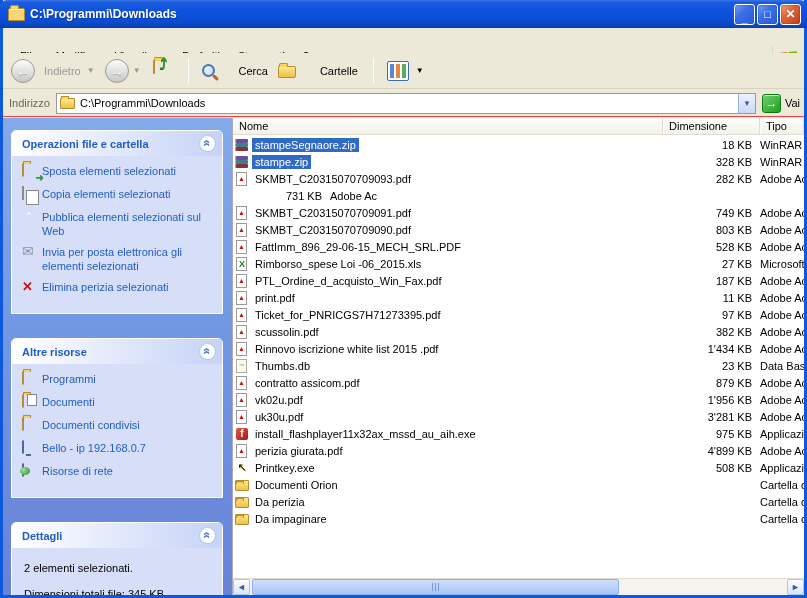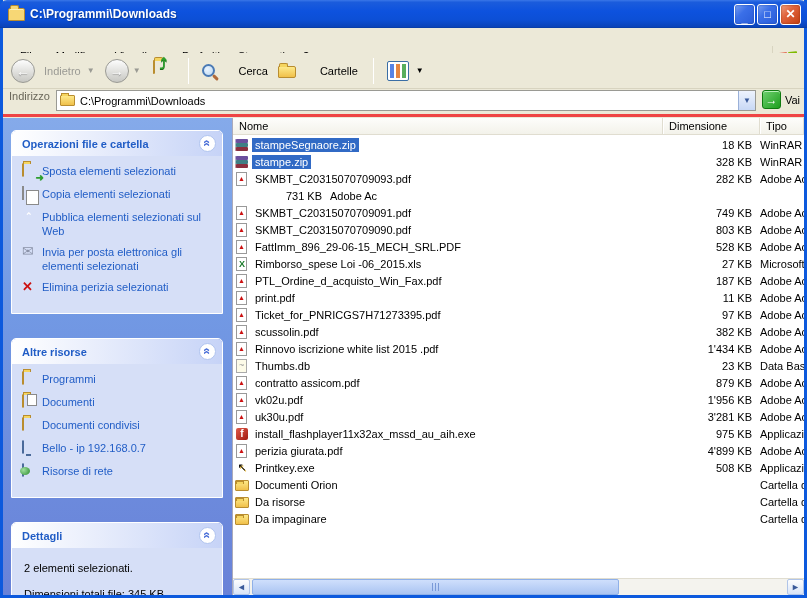--- a/index.html
+++ b/index.html
@@ -51,21 +51,21 @@
   .folder16::before { content:""; position:absolute; top:-4px; left:0; width:7px; height:3px; background:#f5d560; border:1px solid #b98d2f; border-bottom:none; border-radius:2px 2px 0 0; }
   .up-wrap { position:relative; width:24px; height:20px; margin:0 2px; }
   .up-arrow { position:absolute; top:-6px; left:7px; color:#2e9e2e; font-size:15px; font-weight:bold; text-shadow:0 1px 0 #1a6a1a; }
   .views-btn { width:22px; height:20px; background:#fff; border:1px solid #3a6ea5; border-radius:2px; margin-left:4px; position:relative; }
   .views-btn::before { content:""; position:absolute; inset:2px;
      background:linear-gradient(90deg,#3a6ee0 0 4px,transparent 4px 6px,#e07020 6px 10px,transparent 10px 12px,#3aa040 12px 16px); opacity:.85; }
   .views-caret { color:#000; font-size:8px; margin-left:3px; }
 
   
   .addressbar { position:absolute; top:90px; left:0; right:0; height:27px; background:#ece9d8;
-    border-bottom:3px solid #ef4444; display:flex; align-items:flex-start; padding:0 4px 0 6px; }
+    border-bottom:1px solid #ef4444; display:flex; align-items:center; padding:0 4px 0 6px; }
   .addr-label { color:#6a675a; margin-right:6px; }
   .addr-combo { flex:1; height:21px; background:#fff; border:1px solid #9a9a94; display:flex; align-items:center; padding-left:3px; }
   .addr-foldericon { width:15px; height:11px; background:linear-gradient(180deg,#fde98a,#f0c04a); border:1px solid #b98d2f; border-radius:1px; position:relative; margin-right:5px; }
   .addr-foldericon::before { content:""; position:absolute; top:-3px; left:0; width:6px; height:2px; background:#f5d560; border:1px solid #b98d2f; border-bottom:none; }
   .addr-text { flex:1; color:#000; }
   .addr-drop { width:17px; height:19px; background:linear-gradient(180deg,#eef3fd,#c8d8f5); border-left:1px solid #9ab0d8; display:flex; align-items:center; justify-content:center; color:#3a5a9a; font-size:8px; }
   .go-btn { display:flex; align-items:center; margin-left:6px; gap:4px; }
   .go-icon { width:19px; height:19px; border-radius:3px; background:linear-gradient(135deg,#6fd06f,#1e9e1e); border:1px solid #0f7a0f; color:#fff; font-weight:bold; display:flex; align-items:center; justify-content:center; font-size:12px; box-shadow:inset 0 1px 0 #b8f0b8; }
 
   
@@ -457,21 +457,21 @@
             <span class="c-name">
               <span class="ficon ic-fold"></span>
               <span class="fname">Documenti Orion</span>
             </span>
             <span class="c-size"></span>
             <span class="c-type">Cartella d</span>
           </div>
           <div class="frow">
             <span class="c-name">
               <span class="ficon ic-fold"></span>
-              <span class="fname">Da risorse</span>
+              <span class="fname">Da perizia</span>
             </span>
             <span class="c-size"></span>
             <span class="c-type">Cartella d</span>
           </div>
           <div class="frow">
             <span class="c-name">
               <span class="ficon ic-fold"></span>
               <span class="fname">Da impaginare</span>
             </span>
             <span class="c-size"></span>

